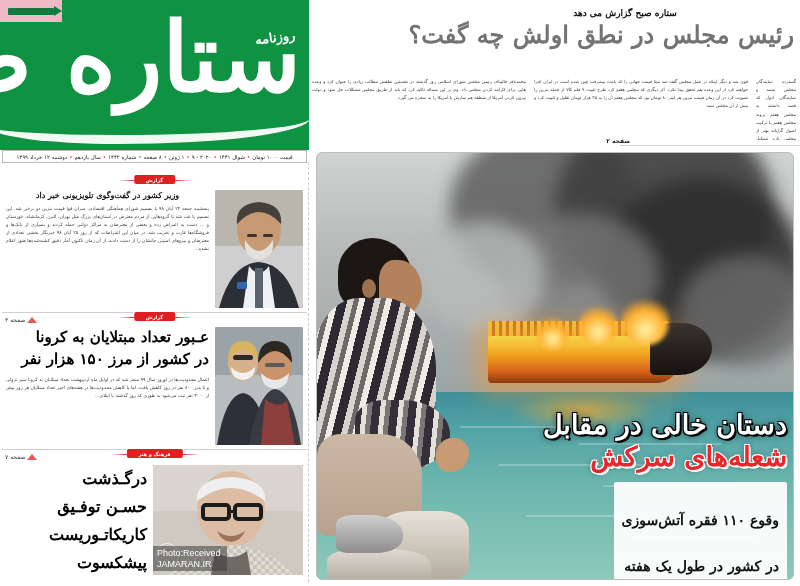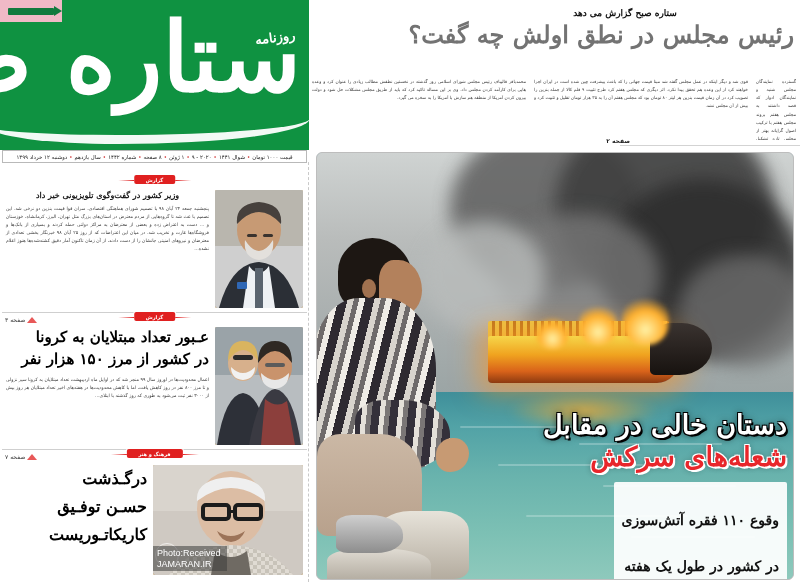--- a/index.html
+++ b/index.html
@@ -426,20 +426,21 @@
           <div class="wm-logo"></div>
           <div class="watermark">
             <div>Photo:Received</div>
             <div>JAMARAN.IR</div>
           </div>
         </div>
         <div class="s-text">
           <div class="s-head">درگـذشت</div>
           <div class="s-head">حسـن توفـیق</div>
           <div class="s-head">کاریکاتـوریست</div>
+          <div class="s-head">پیشکسوت</div>
         </div>
       </div>
     </div>
   </div>
 
   <div class="main">
     <div class="kicker-top">ستاره صبح گزارش می دهد</div>
     <div class="main-head">رئیس مجلس در نطق اولش چه گفت؟</div>
 
     <div class="main-cols">

